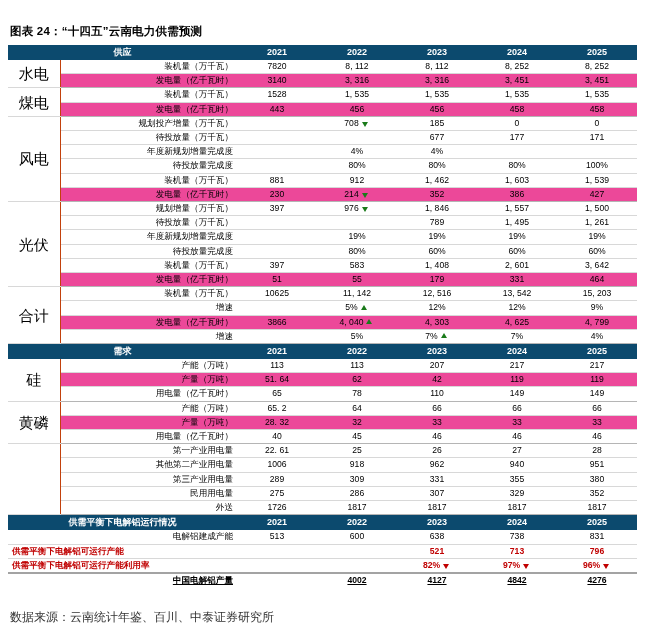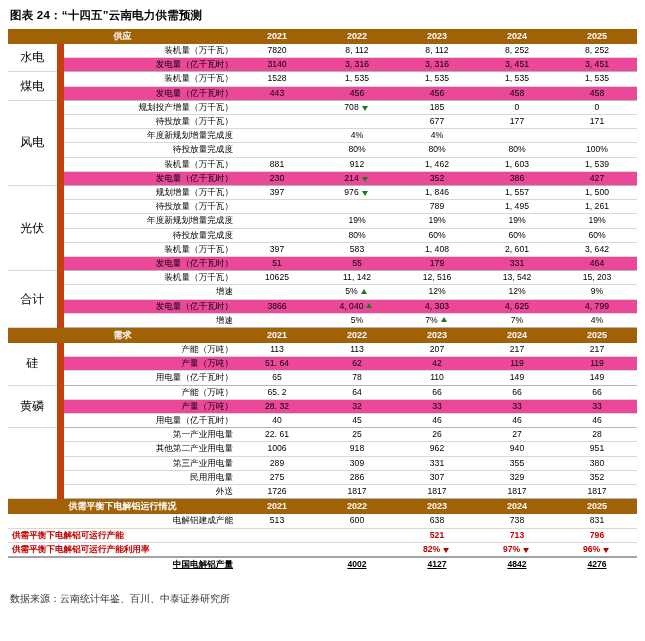--- a/index.html
+++ b/index.html
@@ -5,21 +5,21 @@
   * { box-sizing: border-box; }
   body {
     margin: 0;
     width: 645px;
     height: 641px;
     background: #ffffff;
     font-family: "Liberation Sans", sans-serif;
     font-size: 9px;
     color: #000;
   }
-  .page { width: 645px; height: 628px; position: relative; padding: 0 8px; }
+  .page { width: 645px; height: 628px; position: relative; padding: 16px 8px; }
   .title {
     font-size: 11.5px;
     font-weight: bold;
     color: #000;
     padding: 8px 2px 6px 2px;
     letter-spacing: 0.2px;
   }
   table {
     border-collapse: collapse;
     width: 629px;
@@ -29,47 +29,47 @@
     border: 0;
     padding: 0px 4px;
     height: 13.2px;
     line-height: 13.2px;
     font-size: 8.6px;
     vertical-align: middle;
     white-space: nowrap;
     overflow: hidden;
   }
   .hdr td {
-    background: #a16207;
+    background: #0c4a6e;
     color: #ffffff;
     font-weight: bold;
     text-align: center;
     height: 15px;
     line-height: 15px;
     font-size: 9px;
   }
   .cat {
     text-align: center;
     font-weight: normal;
-    font-size: 12px;
-    border-right: 7px solid #c2410c;
+    font-size: 15px;
+    border-right: 1px solid #c2410c;
   }
   .lbl { text-align: right; }
   .num { text-align: center; }
   .shade td { background: #ec4899; }
   .rowline td { border-bottom: 1px solid #d8d8d8; }
   .grpline td { border-bottom: 1px solid #b5b5b5; }
   .topline td { border-top: 2px solid #a3a3a3; text-decoration: underline; }
   .redtxt { color: #c00000; font-weight: bold; text-align: left; }
   .bold { font-weight: bold; }
   .src {
     position: absolute;
     left: 10px;
-    bottom: 22px;
-    font-size: 10px;
+    bottom: 2px;
+    font-size: 12px;
     color: #333;
   }
   .arrow {
     display: inline-block;
     width: 0; height: 0;
     border-left: 3px solid transparent;
     border-right: 3px solid transparent;
     position: relative;
     margin: 0 2px;
   }

